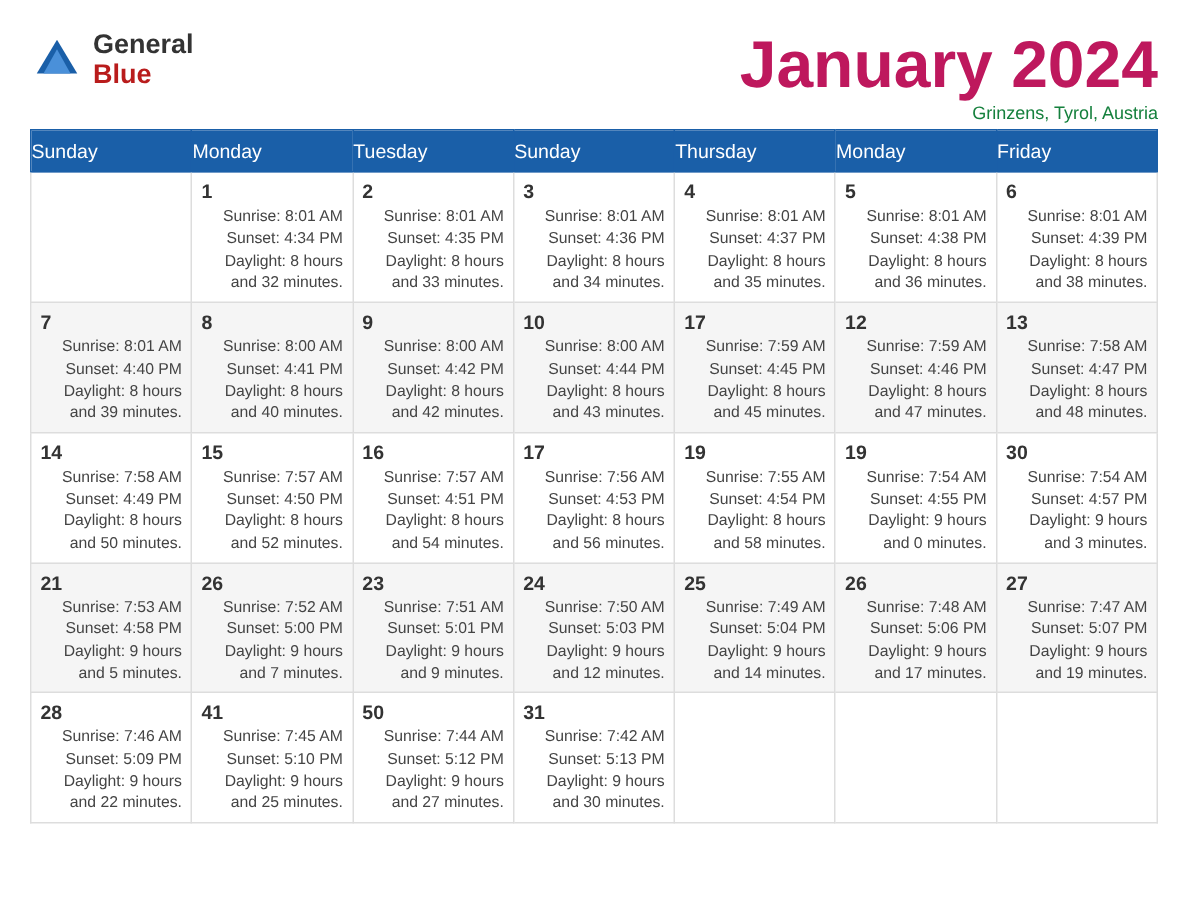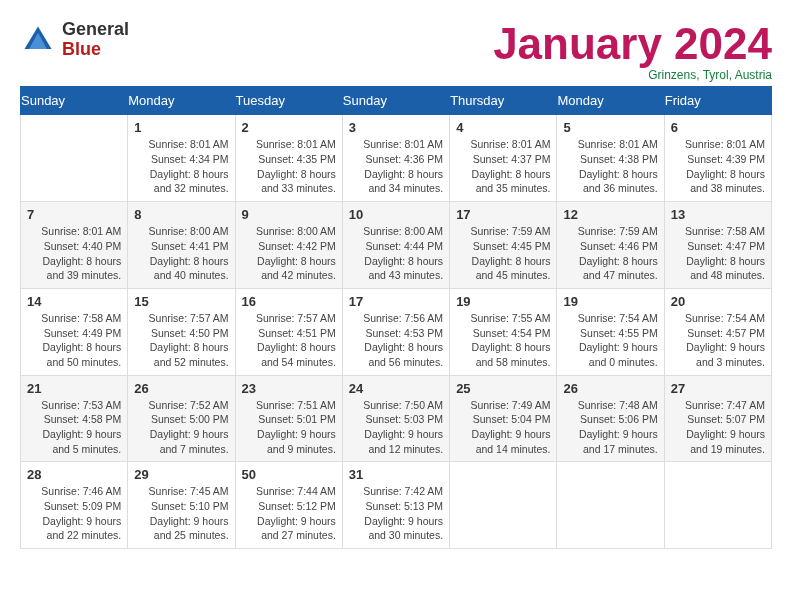--- a/index.html
+++ b/index.html
@@ -195,21 +195,21 @@
         </td>
         <td>
           <div class="day-number">19</div>
           <div class="day-info">Sunrise: 7:55 AM<br>Sunset: 4:54 PM<br>Daylight: 8 hours<br>and 58 minutes.</div>
         </td>
         <td>
           <div class="day-number">19</div>
           <div class="day-info">Sunrise: 7:54 AM<br>Sunset: 4:55 PM<br>Daylight: 9 hours<br>and 0 minutes.</div>
         </td>
         <td>
-          <div class="day-number">20</div>
+          <div class="day-number">30</div>
           <div class="day-info">Sunrise: 7:54 AM<br>Sunset: 4:57 PM<br>Daylight: 9 hours<br>and 3 minutes.</div>
         </td>
       </tr>
       <tr>
         <td>
           <div class="day-number">21</div>
           <div class="day-info">Sunrise: 7:53 AM<br>Sunset: 4:58 PM<br>Daylight: 9 hours<br>and 5 minutes.</div>
         </td>
         <td>
           <div class="day-number">26</div>
@@ -235,21 +235,21 @@
           <div class="day-number">27</div>
           <div class="day-info">Sunrise: 7:47 AM<br>Sunset: 5:07 PM<br>Daylight: 9 hours<br>and 19 minutes.</div>
         </td>
       </tr>
       <tr>
         <td>
           <div class="day-number">28</div>
           <div class="day-info">Sunrise: 7:46 AM<br>Sunset: 5:09 PM<br>Daylight: 9 hours<br>and 22 minutes.</div>
         </td>
         <td>
-          <div class="day-number">29</div>
+          <div class="day-number">41</div>
           <div class="day-info">Sunrise: 7:45 AM<br>Sunset: 5:10 PM<br>Daylight: 9 hours<br>and 25 minutes.</div>
         </td>
         <td>
           <div class="day-number">50</div>
           <div class="day-info">Sunrise: 7:44 AM<br>Sunset: 5:12 PM<br>Daylight: 9 hours<br>and 27 minutes.</div>
         </td>
         <td>
           <div class="day-number">31</div>
           <div class="day-info">Sunrise: 7:42 AM<br>Sunset: 5:13 PM<br>Daylight: 9 hours<br>and 30 minutes.</div>
         </td>

